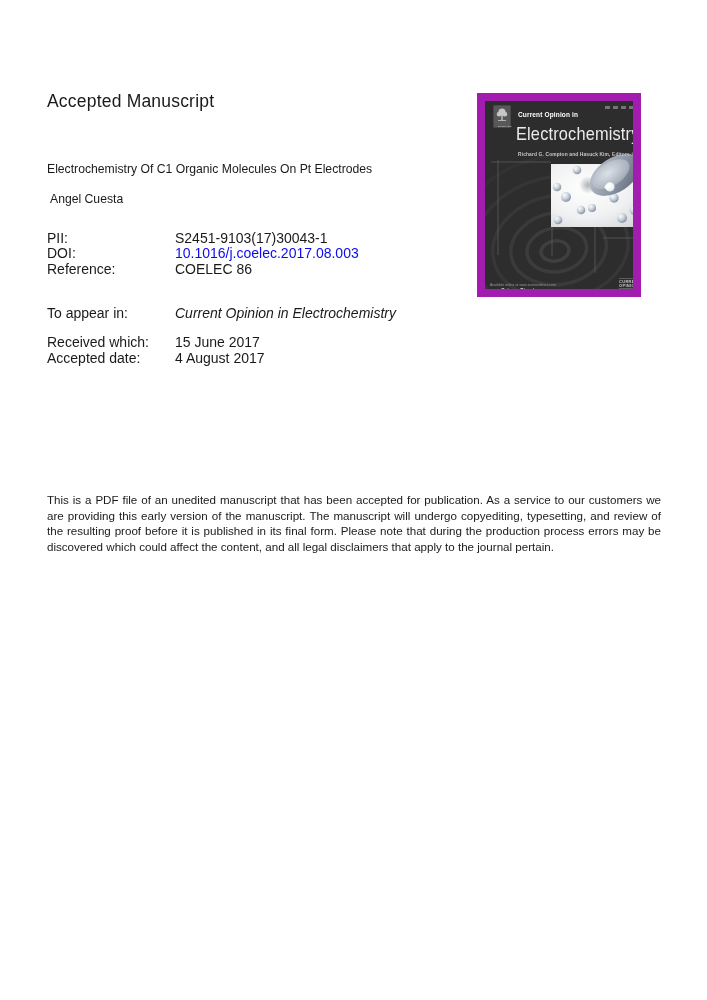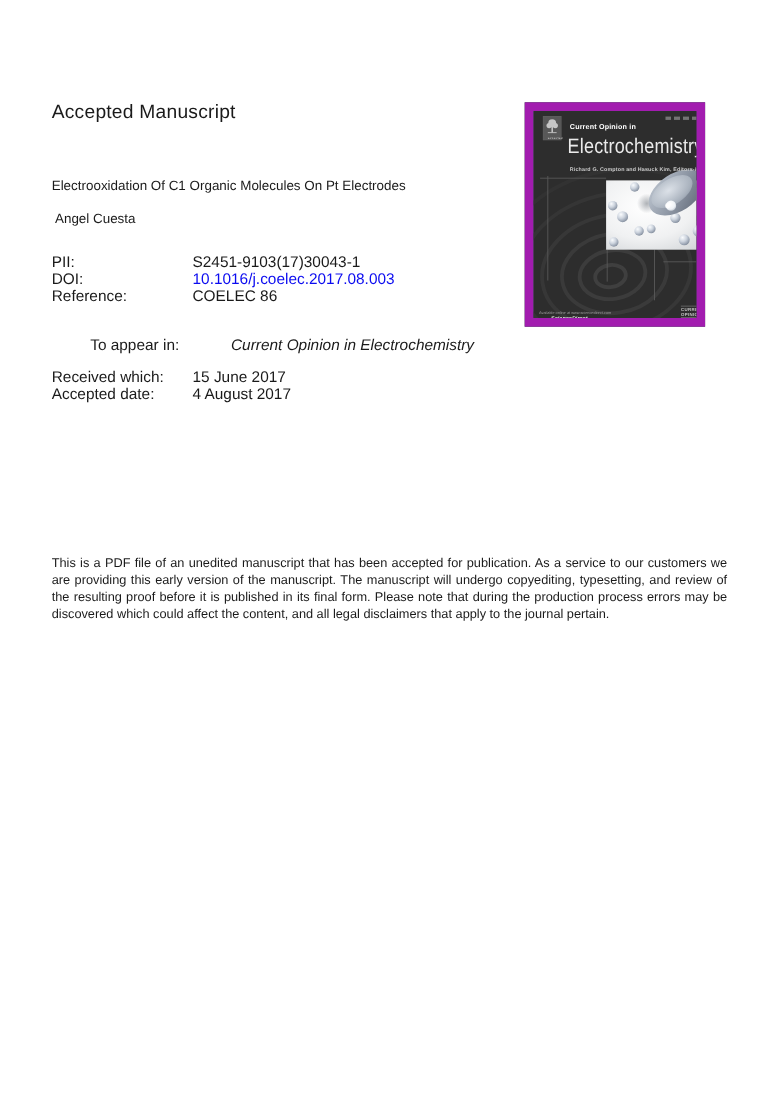--- a/index.html
+++ b/index.html
@@ -11,26 +11,26 @@
   .header-title{left:47px;top:91px;font-size:17.5px;font-weight:400;letter-spacing:0.2px;}
   .article-title{left:47px;top:162px;font-size:12.2px;}
   .article-author{left:50px;top:192px;font-size:12.2px;text-align:center;}
   .meta-block{left:47px;font-size:14px;line-height:15.3px;}
   .meta-row{display:flex;}
   .meta-label{width:128px;flex:0 0 128px;}
   .meta-value{white-space:pre;}
   .italic{font-style:italic;}
   .doi-link{color:#0b0bf0;text-decoration:none;cursor:pointer;}
   .block-ids{top:231px;}
-  .block-appear{top:306px;margin-left:35px;}
+  .block-appear{top:306px;}
   .block-dates{top:335px;line-height:15.6px;}
   .citation{left:47px;top:402px;width:620px;font-size:11.6px;line-height:15.8px;}
   .pre{white-space:pre-wrap;}
   .cite-line1{display:block;white-space:pre-wrap;}
-  .disclaimer{left:47px;top:504px;width:614px;font-size:11.6px;line-height:15.7px;text-align:justify;}
+  .disclaimer{left:47px;top:492px;width:614px;font-size:11.6px;line-height:15.7px;text-align:justify;}
 
   
   .cover{
     left:477px;top:93px;width:164px;height:204px;box-sizing:border-box;
     background:#14532d;border:8px solid #a21caf;overflow:hidden;
   }
   .cover-art{position:absolute;left:0;top:0;width:158px;height:198px;}
   .cover .ov{position:absolute;transform-origin:left top;white-space:nowrap;}
   .cover-logo{
     left:9px;top:5px;width:16px;height:21px;background:#585858;
@@ -52,21 +52,21 @@
     font-size:8px;font-weight:700;color:#c4c4c4;line-height:9px;letter-spacing:0.6px;
     border-top:1px solid #8a8a8a;border-bottom:1px solid #8a8a8a;padding:1px 0;}
 </style>
 </head>
 <body>
 
 <div class="page">
 
   <div class="abs header-title">Accepted Manuscript</div>
 
-  <div class="abs article-title">Electrooxidation Of C1 Organic Molecules On Pt Electrodes</div>
+  <div class="abs article-title">Electrochemistry Of C1 Organic Molecules On Pt Electrodes</div>
   <div class="abs article-author">Angel Cuesta</div>
 
   <div class="abs meta-block block-ids">
     <div class="meta-row">
       <span class="meta-label">PII:</span>
       <span class="meta-value">S2451-9103(17)30043-1</span>
     </div>
     <div class="meta-row">
       <span class="meta-label">DOI:</span>
       <a class="meta-value doi-link">10.1016/j.coelec.2017.08.003</a>

